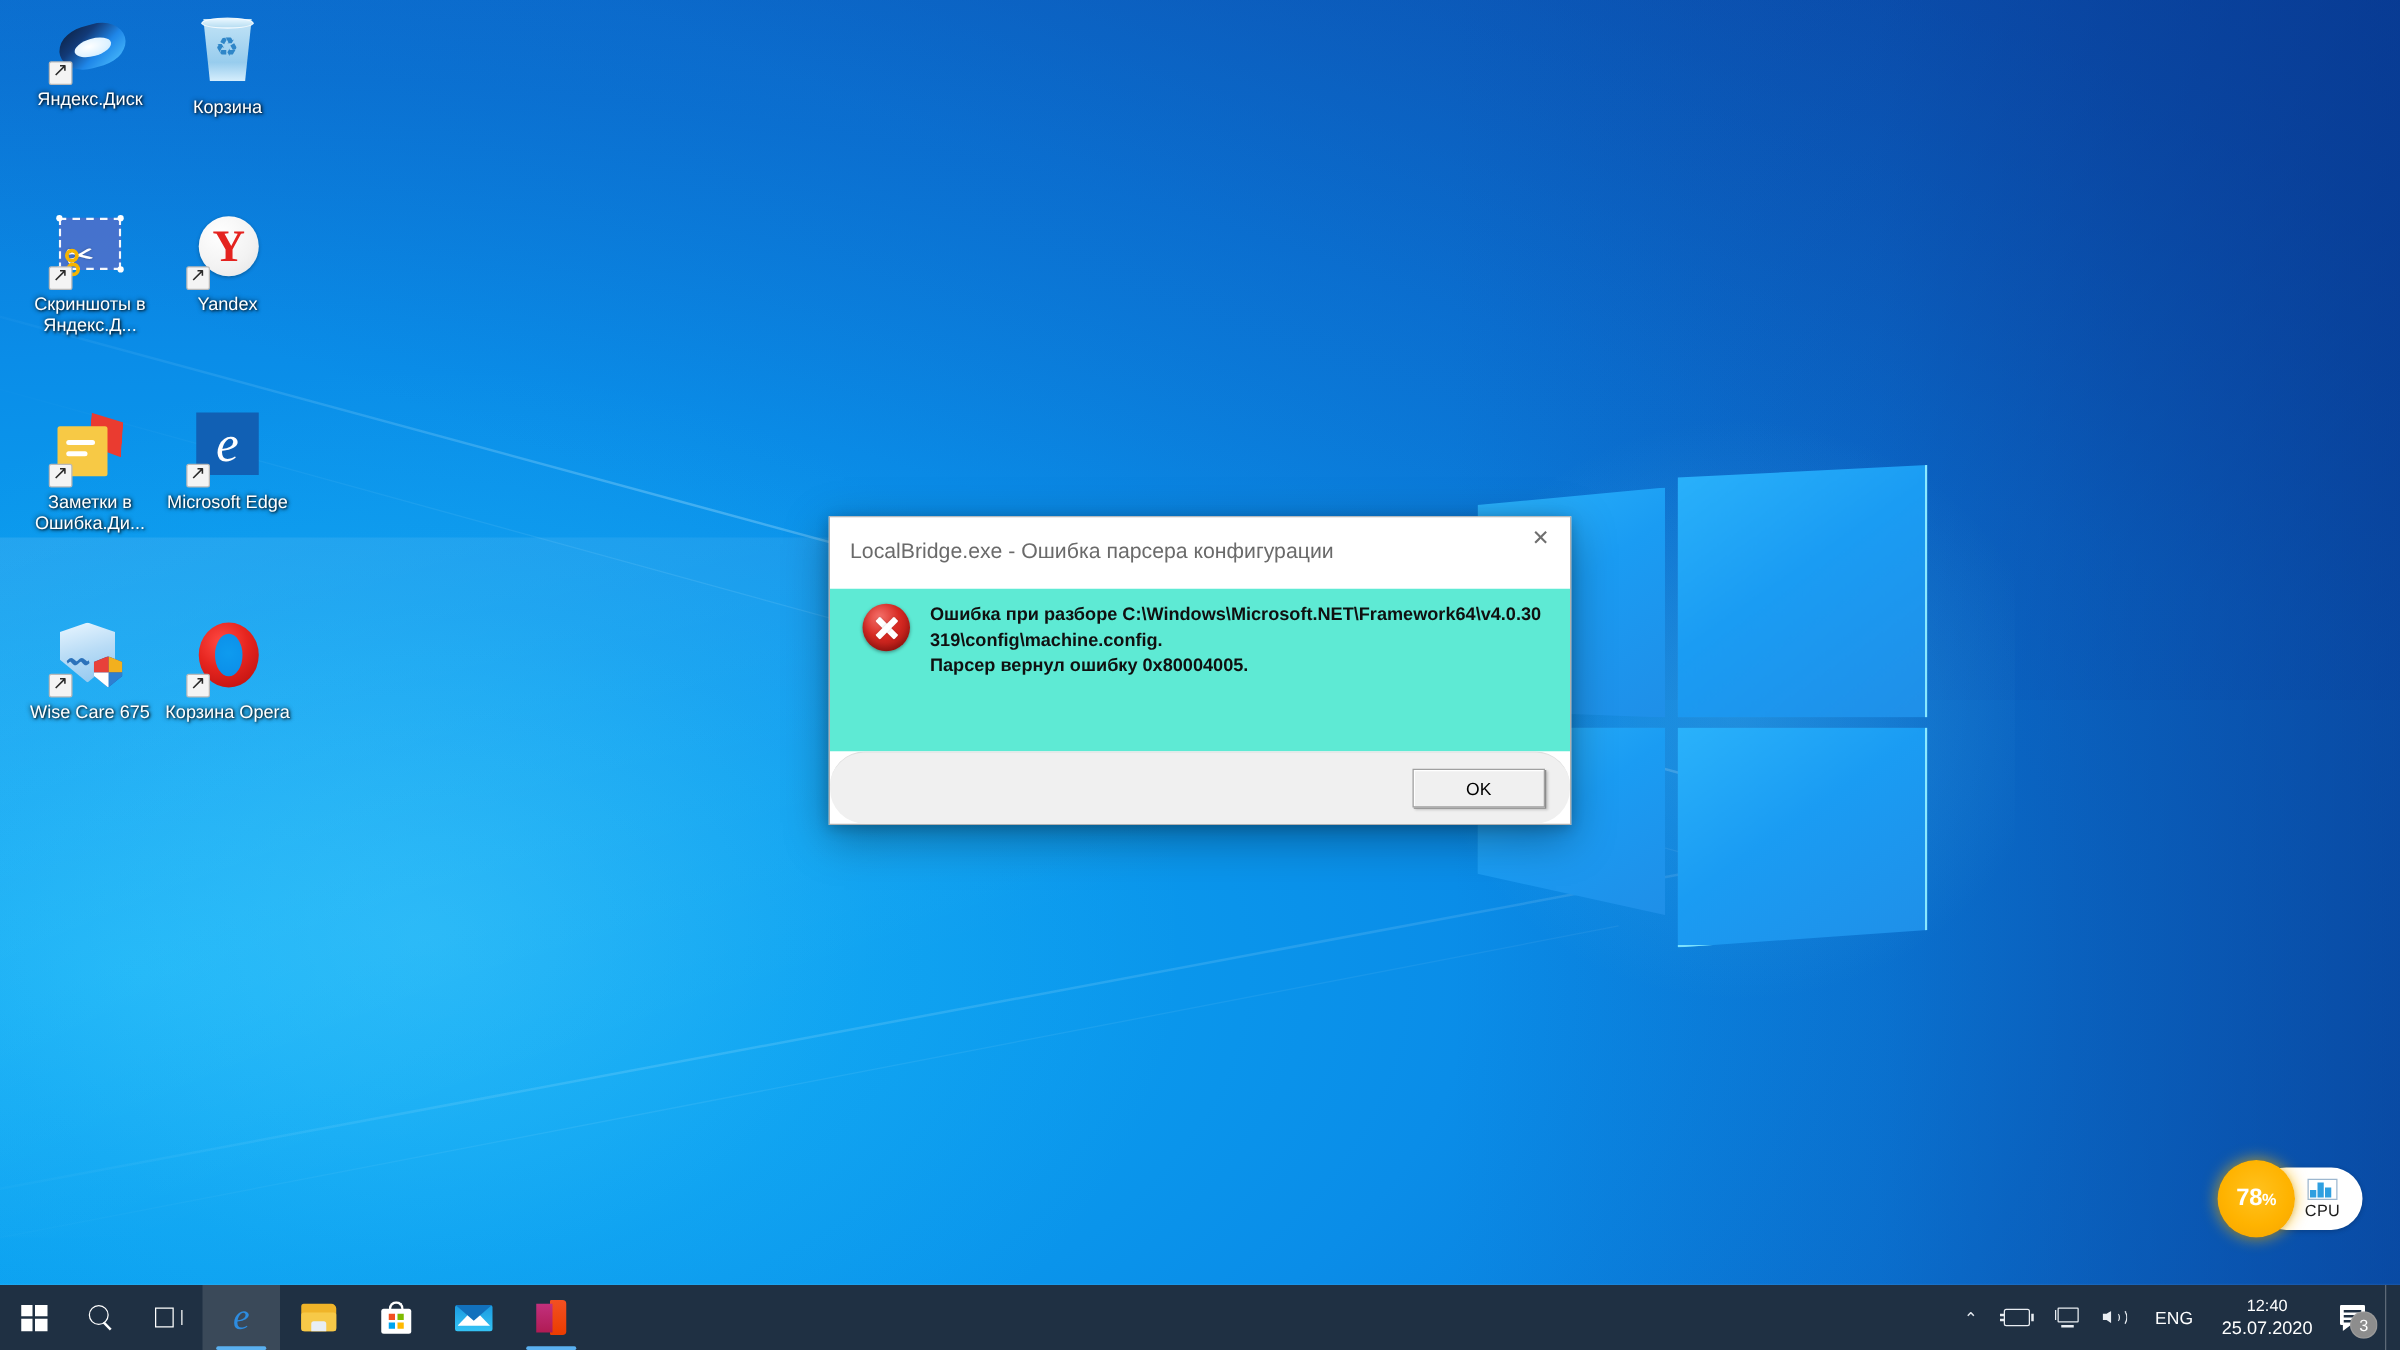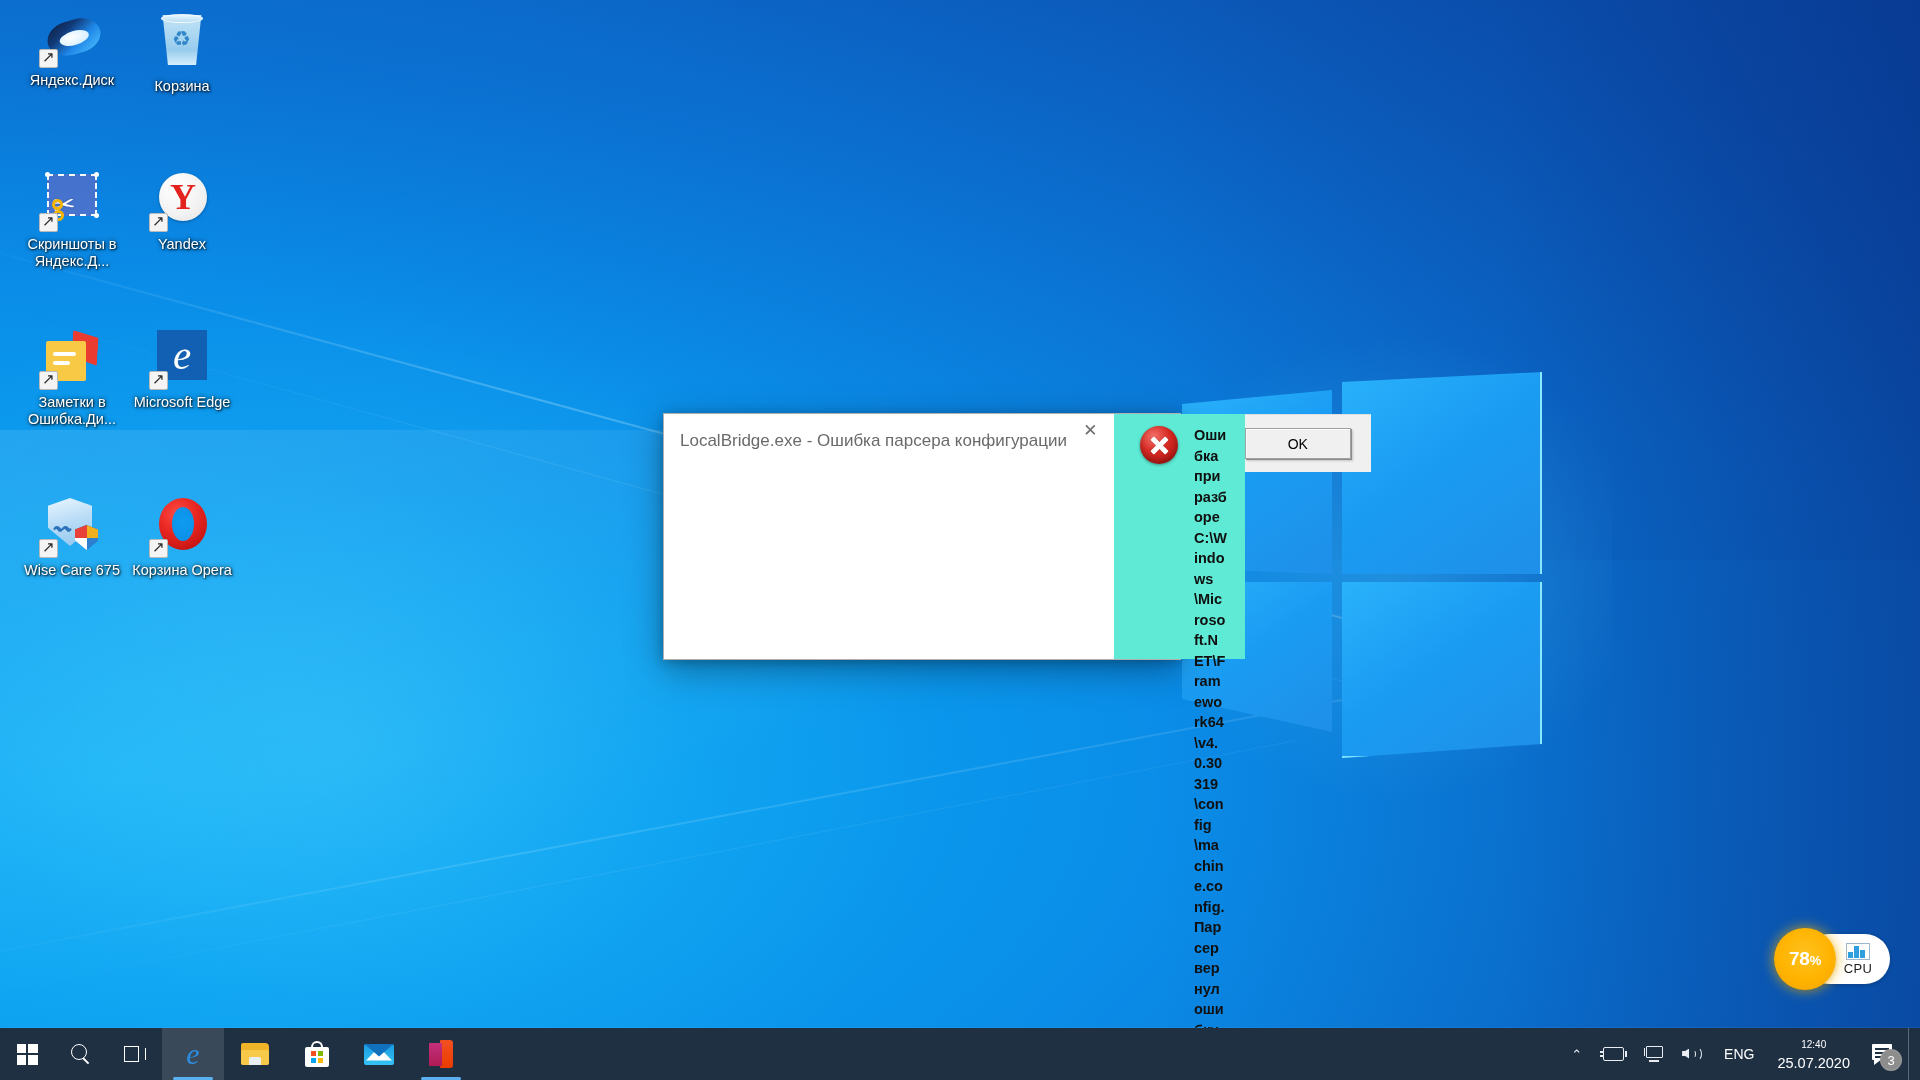--- a/index.html
+++ b/index.html
@@ -192,24 +192,24 @@
     position:absolute; left:0; top:0; width:62px; height:62px; border-radius:50%;
     background:radial-gradient(circle at 50% 42%, #ffc21f 0%, #ffb300 55%, #f5a300 100%);
     box-shadow:0 0 13px rgba(255,187,0,.75), 0 1px 4px rgba(0,0,0,.2);
     display:flex; align-items:center; justify-content:center;text-align:center;
   }
   .cpu-pct { color:#fff; font-size:19px; font-weight:700; letter-spacing:-.3px; }
   .cpu-pct small { font-size:13px; font-weight:700; }
 
   
   #error-dialog {
-    position:absolute; left:663px; top:413px; width:518px; height:247px;
+    position:absolute; left:663px; top:413px; width:594px; height:247px;
     background:#ffffff; border:1px solid #b0b0b0;
     box-shadow:0 10px 34px rgba(0,0,0,.34), 0 2px 10px rgba(0,0,0,.22);
-    display:flex; flex-direction:row;
+    display:flex; flex-direction:column;
   }
   .dlg-titlebar {
     height:57px; flex:0 0 57px; display:flex; align-items:flex-start;
     justify-content:space-between; background:#fff;
   }
   .dlg-title {
     padding:17px 0 0 16px; font-size:17px; color:#6a6a6a; white-space:nowrap;
   }
   .dlg-close {
     width:47px; height:33px; display:flex; align-items:center; justify-content:center;
@@ -228,21 +228,21 @@
     background:#fff; border-radius:1px; box-shadow:0 0 2px rgba(0,0,0,.18);
   }
   .err-icon::before { transform:rotate(45deg); }
   .err-icon::after  { transform:rotate(-45deg); }
   .err-text {
     font-size:14.5px; line-height:20.5px; color:#101010; font-weight:700;
     padding-top:7px; white-space:pre-wrap; word-break:break-all;
   }
   .dlg-footer {
     flex:0 0 58px; height:58px; background:#f0f0f0; border-top:1px solid #dfdfdf;
-    display:flex; align-items:center; justify-content:flex-end; padding-right:20px;
+    display:flex; align-items:center; justify-content:flex-end; padding-right:20px;border-radius:28px;
   }
   .btn-ok {
     width:106px; height:31px; font-size:14px; color:#000; background:#f0f0f0;
     border:1px solid #a0a0a0;
     box-shadow:inset 1px 1px 0 #ffffff, 1px 1px 0 #8c8c8c, 2px 2px 2px rgba(0,0,0,.18);
     font-family:"Liberation Sans", sans-serif; cursor:default;
   }
 
   
   #taskbar {
@@ -332,21 +332,21 @@
   .ic-volume .spk { position:absolute; left:0; top:3px; width:7px; height:10px; background:#e9edf2;
                     clip-path:polygon(0 25%, 45% 25%, 100% 0, 100% 100%, 45% 75%, 0 75%); }
   .ic-volume .w { position:absolute; border:1.5px solid #e9edf2; border-radius:50%;
                   border-left-color:transparent; border-top-color:transparent;
                   border-bottom-color:transparent; }
   .ic-volume .w1 { left:8px; top:4px; width:6px; height:8px; }
   .ic-volume .w2 { left:10px; top:1px; width:10px; height:14px; }
   .tray-lang { font-size:14px; color:#ffffff; padding:0 11px; }
   .tray-clock { display:flex; flex-direction:column; align-items:center; justify-content:center;
                 padding:0 12px; color:#fff; line-height:18px; }
-  .tray-clock .t { font-size:10px; }
+  .tray-clock .t { font-size:13px; }
   .tray-clock .d { font-size:14.5px; }
   .tray-notif { position:relative; padding:0 14px 0 10px; }
   .ic-notif { width:22px; height:20px; position:relative; }
   .ic-notif .box { position:absolute; left:0; top:0; width:20px; height:16px; background:#fff;
                    border-radius:1px; }
   .ic-notif .tail { position:absolute; left:2px; top:15px; width:8px; height:6px; background:#fff;
                     clip-path:polygon(0 0, 100% 0, 0 100%); }
   .ic-notif .ln { position:absolute; left:3px; height:1.7px; background:#1f3043; width:14px; }
   .notif-badge {
     position:absolute; right:6px; bottom:9px; width:22px; height:22px; border-radius:50%;

